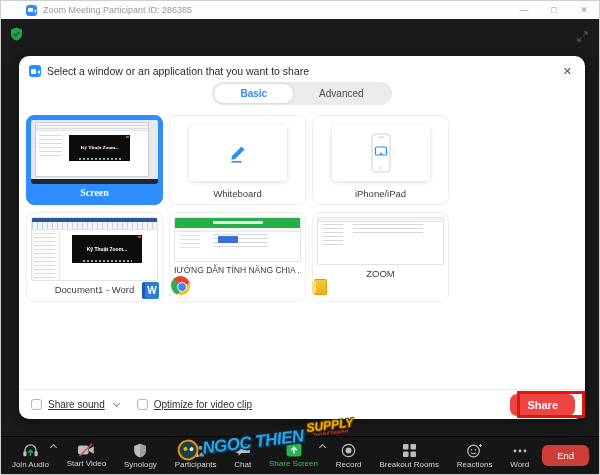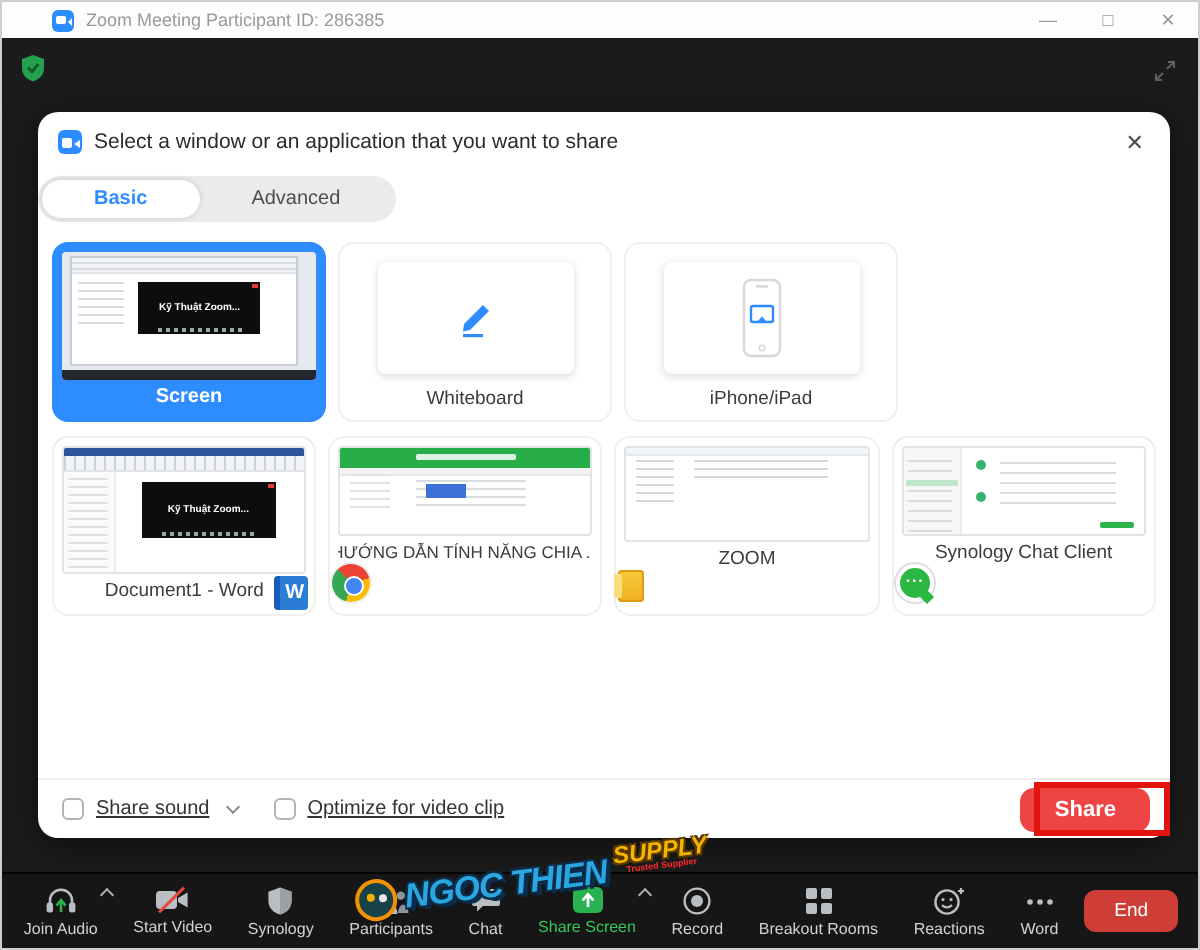--- a/index.html
+++ b/index.html
@@ -23,29 +23,29 @@
   .shield-badge { position:absolute; left:9px; top:8px; }
   .expand-icon { position:absolute; right:11px; top:9px; opacity:.55; }
   
   .dialog { position:absolute; left:18px; top:37px; width:566px; height:363px; background:#fff; border-radius:10px; box-shadow:0 3px 16px rgba(0,0,0,.5); }
   .dlg-header { display:flex; align-items:center; gap:6px; padding:9px 10px 2px 10px; }
   .dlg-icon { width:12px; height:12px; border-radius:3px; background:#2d8cff; position:relative; flex:0 0 auto;}
   .dlg-icon::after { content:""; position:absolute; left:2px; top:4px; width:5px; height:4.5px; background:#fff; border-radius:1px; }
   .dlg-icon::before { content:""; position:absolute; right:1.5px; top:4.5px; border-top:2px solid transparent; border-bottom:2px solid transparent; border-right:3px solid #fff; }
   .dlg-title { font-size:10.5px; color:#2b2b2b; }
   .dlg-close { position:absolute; right:13px; top:9px; font-size:11px; color:#4d4d4d; cursor:default; }
-  .tabs { display:flex; justify-content:flex-start; margin-top:9px; }
+  .tabs { display:flex; justify-content:center; margin-top:3px; }
   .tab-group { background:#ebebeb; border-radius:14px; padding:2px; display:flex; }
   .tab { font-size:10px; padding:4px 26px; border-radius:12px; color:#4d4d4d; }
   .tab.active { background:#fff; color:#2d8cff; font-weight:bold; box-shadow:0 0 3px rgba(0,0,0,.15); }
   
   .grid { padding:10px 7px 0 7px; }
   .trow { display:flex; gap:6px; margin-bottom:7px; }
   .tile { width:137px; height:90px; border-radius:8px; position:relative; display:flex; flex-direction:column; background:#fff; border:1px solid #efefef; padding:4px; }
-  .tile.selected { background:#2d8cff; border-color:#2d8cff; }
+  .tile.selected { background:#2d8cff; border-color:#2d8cff;font-family:Liberation Serif, serif; }
   .t-label { height:16px; display:flex; align-items:center; justify-content:center; font-size:9.5px; color:#3c3c3c; white-space:nowrap; overflow:hidden; }
   .tile.selected .t-label { color:#fff; font-weight:bold; font-size:10px; }
   .thumb { flex:1; position:relative; overflow:hidden; border-radius:2px; }
   
   .screen-thumb { background:#e6e9ed; }
   .screen-thumb .win { position:absolute; left:3%; top:3%; width:90%; height:86%; background:#fff; border:1px solid #c9ced6; }
   .screen-thumb .ribbon { height:16%; background:#f2f4f7; border-bottom:1px solid #e1e4e9;
       background-image:linear-gradient(#d9dde3 1px, transparent 1px); background-size:6px 3px; background-position:2px 2px; }
   .screen-thumb .sidelines { position:absolute; left:3%; top:22%; width:20%; height:40%;
       background:repeating-linear-gradient(#d6d9de 0 1px, transparent 1px 4px); }
@@ -242,32 +242,20 @@
         </div>
         <div class="tile">
           <div class="thumb explorer-thumb">
             <div class="ebar"></div>
             <div class="etree"></div>
             <div class="elist"></div>
           </div>
           <div class="t-label">ZOOM</div>
           <span class="app-badge folder-badge"></span>
         </div>
-        <div class="tile">
-          <div class="thumb syno-thumb">
-            <div class="sside"></div>
-            <div class="sgreen"></div>
-            <div class="savatar1"></div>
-            <div class="savatar2"></div>
-            <div class="slines"></div>
-            <div class="sbtn"></div>
-          </div>
-          <div class="t-label">Synology Chat Client</div>
-          <span class="app-badge chat-badge"></span>
-        </div>
       </div>
     </div>
 
     <div class="dlg-footer">
       <span class="chk"></span>
       <span class="chk-label">Share sound</span>
       <span class="dd-caret"></span>
       <span class="gap2"></span>
       <span class="chk"></span>
       <span class="chk-label">Optimize for video clip</span>

